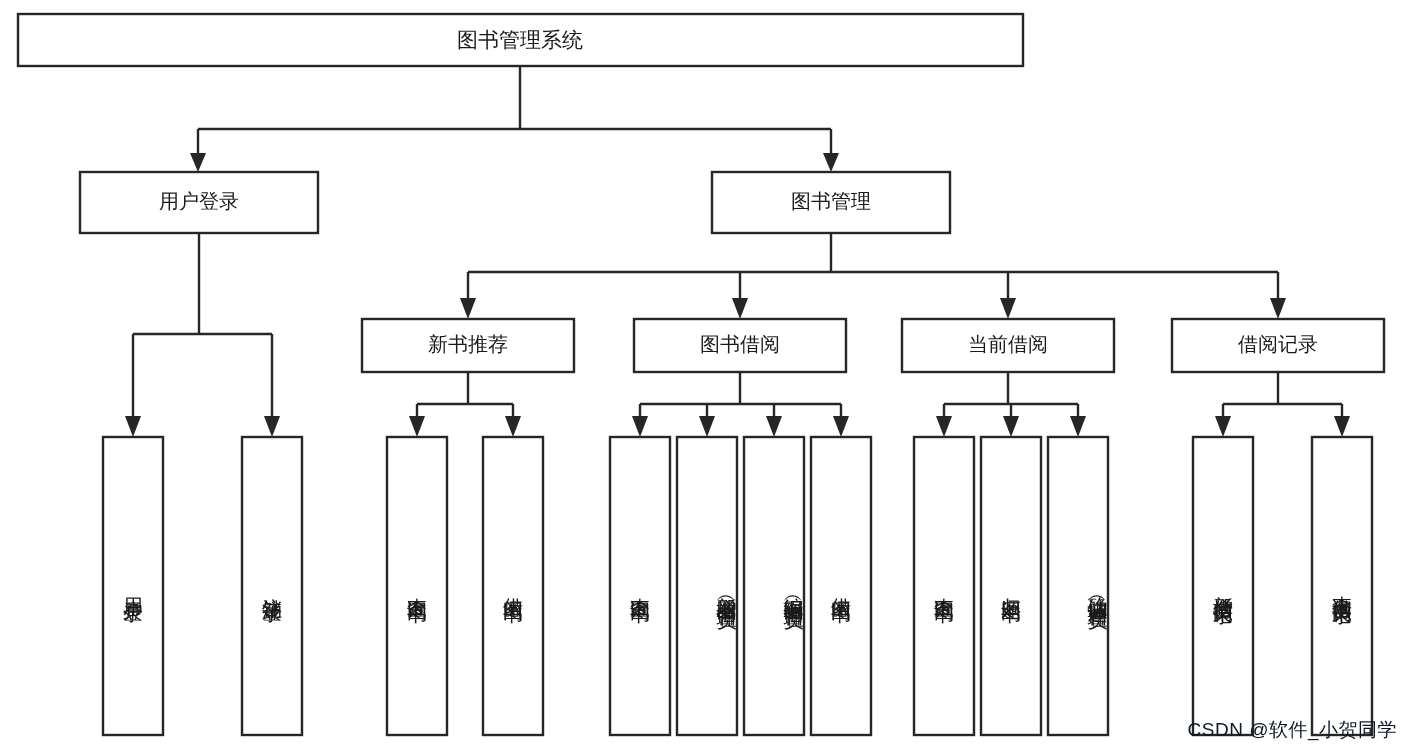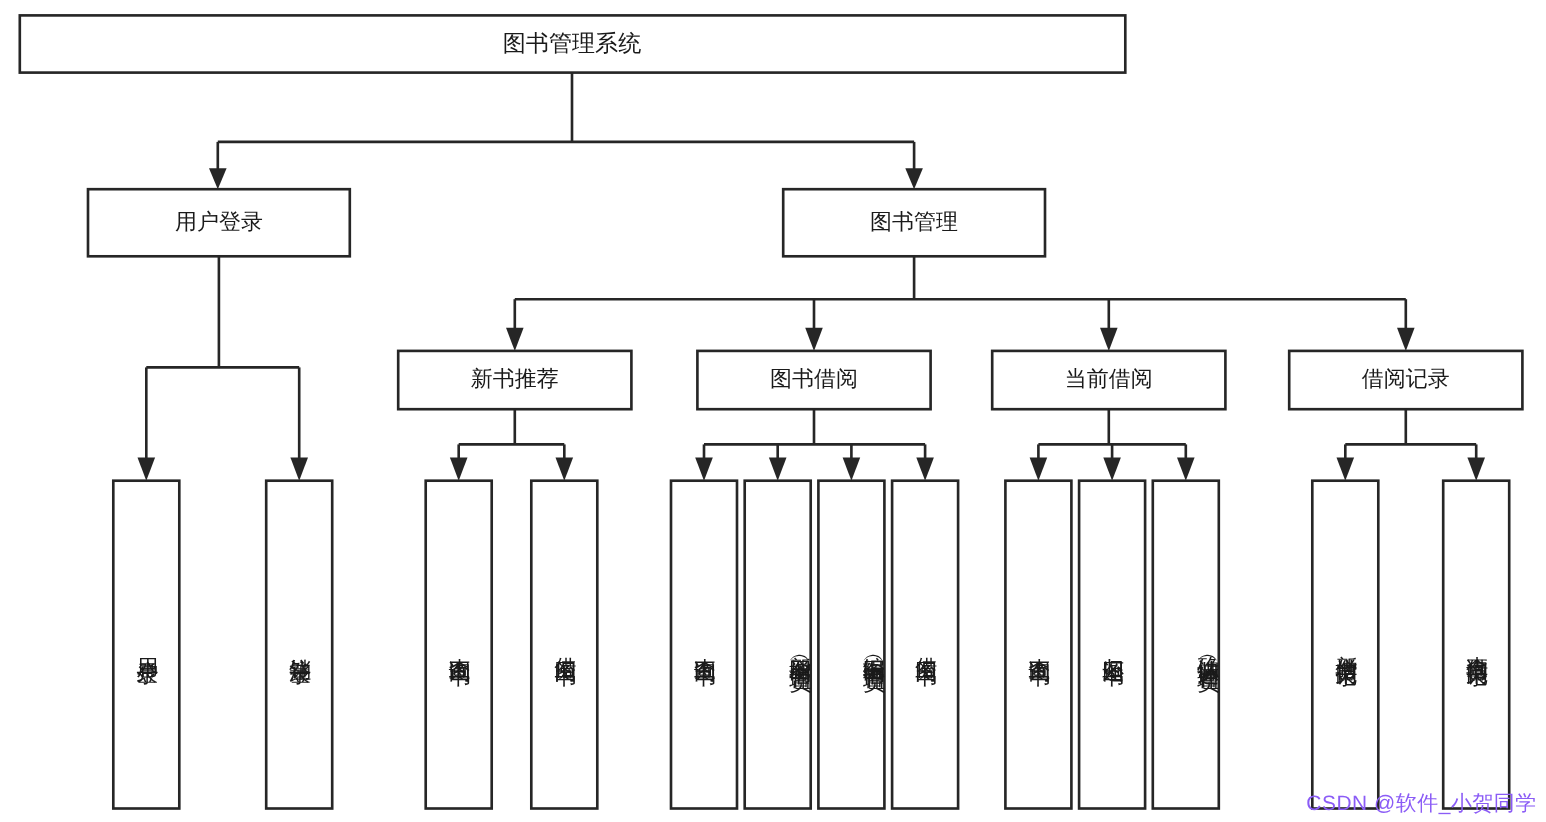--- a/index.html
+++ b/index.html
@@ -69,21 +69,21 @@
   }
   .vlabel.centered {
     align-items: center;
   }
   .watermark {
     position: absolute;
     right: 8px;
     bottom: 4px;
     font-family: "Liberation Sans", "DejaVu Sans", sans-serif;
     font-size: 19px;
-    color: #8b5cf6;
+    color: #0f172a;
     white-space: nowrap;
     letter-spacing: 0.5px;
     margin-left: 28px;
   }
 </style>
 </head>
 <body>
 
 <div id="diagram-root">
 

